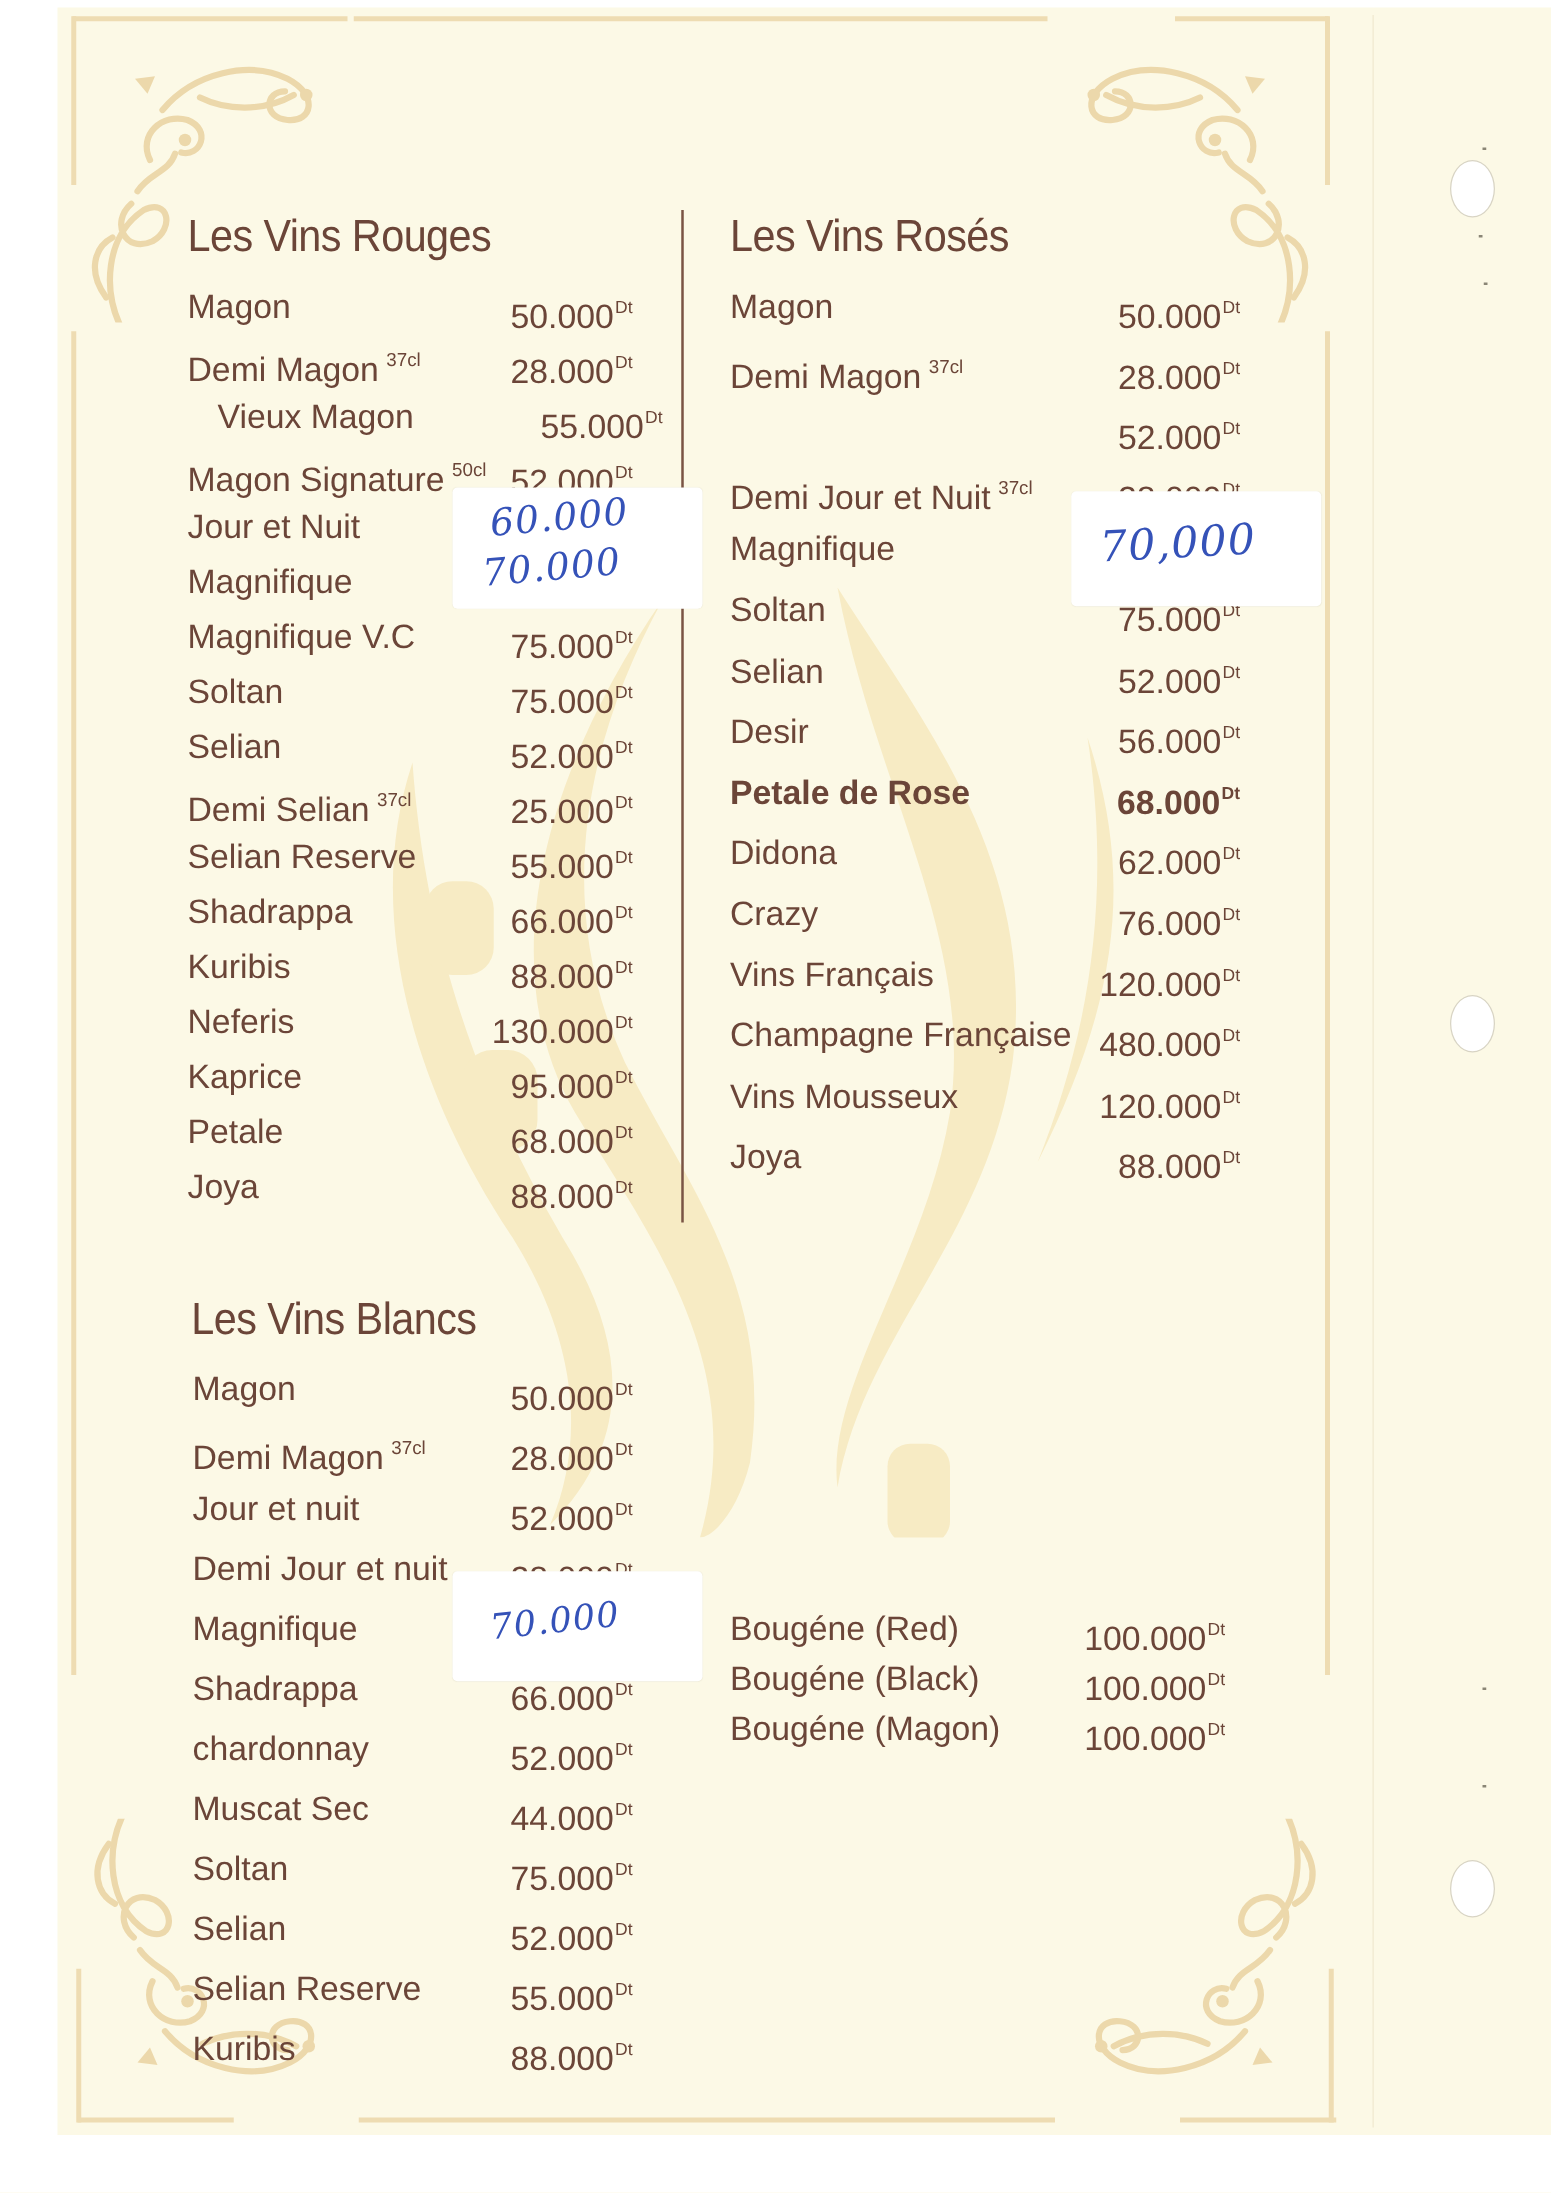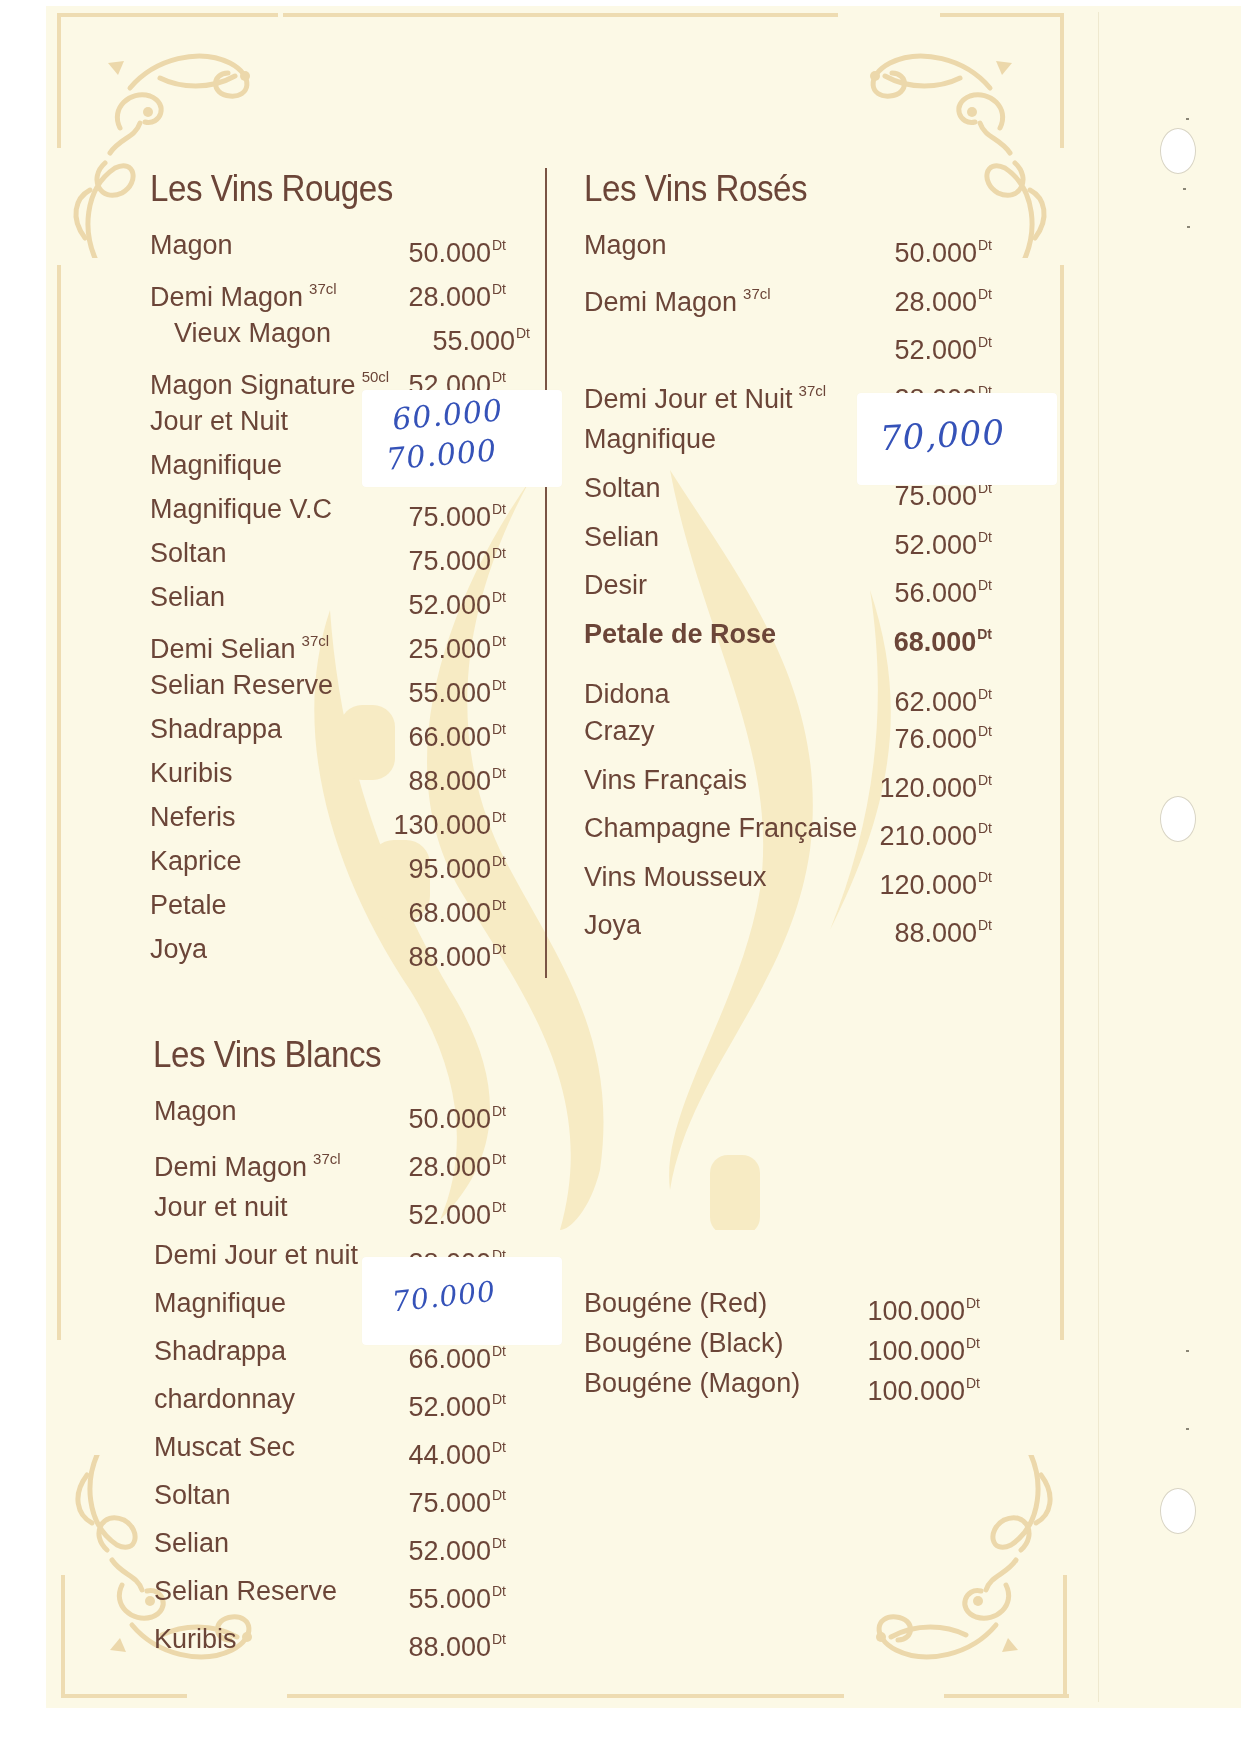--- a/index.html
+++ b/index.html
@@ -253,35 +253,35 @@
       <span class="item-price" style="right: 0px;"><span>52.000</span><span class="cur">Dt</span></span>
     </div>
     <div class="row" style="left: 584px; top: 565.2px; width: 408px;">
       <span class="item-name"><span>Desir</span></span>
       <span class="item-price" style="right: 0px;"><span>56.000</span><span class="cur">Dt</span></span>
     </div>
     <div class="row" style="left: 584px; top: 613.8px; width: 408px; font-weight: bold;">
       <span class="item-name"><span>Petale de Rose</span></span>
       <span class="item-price" style="right: 0px;"><span>68.000</span><span class="cur">Dt</span></span>
     </div>
-    <div class="row" style="left: 584px; top: 662.4px; width: 408px; margin-top: 12px;">
+    <div class="row" style="left: 584px; top: 662.4px; width: 408px;">
       <span class="item-name"><span>Didona</span></span>
       <span class="item-price" style="right: 0px;"><span>62.000</span><span class="cur">Dt</span></span>
     </div>
     <div class="row" style="left: 584px; top: 711px; width: 408px;">
       <span class="item-name"><span>Crazy</span></span>
       <span class="item-price" style="right: 0px;"><span>76.000</span><span class="cur">Dt</span></span>
     </div>
     <div class="row" style="left: 584px; top: 759.6px; width: 408px;">
       <span class="item-name"><span>Vins Français</span></span>
       <span class="item-price" style="right: 0px;"><span>120.000</span><span class="cur">Dt</span></span>
     </div>
     <div class="row" style="left: 584px; top: 808.2px; width: 408px;">
       <span class="item-name"><span>Champagne Française</span></span>
-      <span class="item-price" style="right: 0px;"><span>210.000</span><span class="cur">Dt</span></span>
+      <span class="item-price" style="right: 0px;"><span>480.000</span><span class="cur">Dt</span></span>
     </div>
     <div class="row" style="left: 584px; top: 856.8px; width: 408px;">
       <span class="item-name"><span>Vins Mousseux</span></span>
       <span class="item-price" style="right: 0px;"><span>120.000</span><span class="cur">Dt</span></span>
     </div>
     <div class="row" style="left: 584px; top: 905.4px; width: 408px;">
       <span class="item-name"><span>Joya</span></span>
       <span class="item-price" style="right: 0px;"><span>88.000</span><span class="cur">Dt</span></span>
     </div>
   </div>

